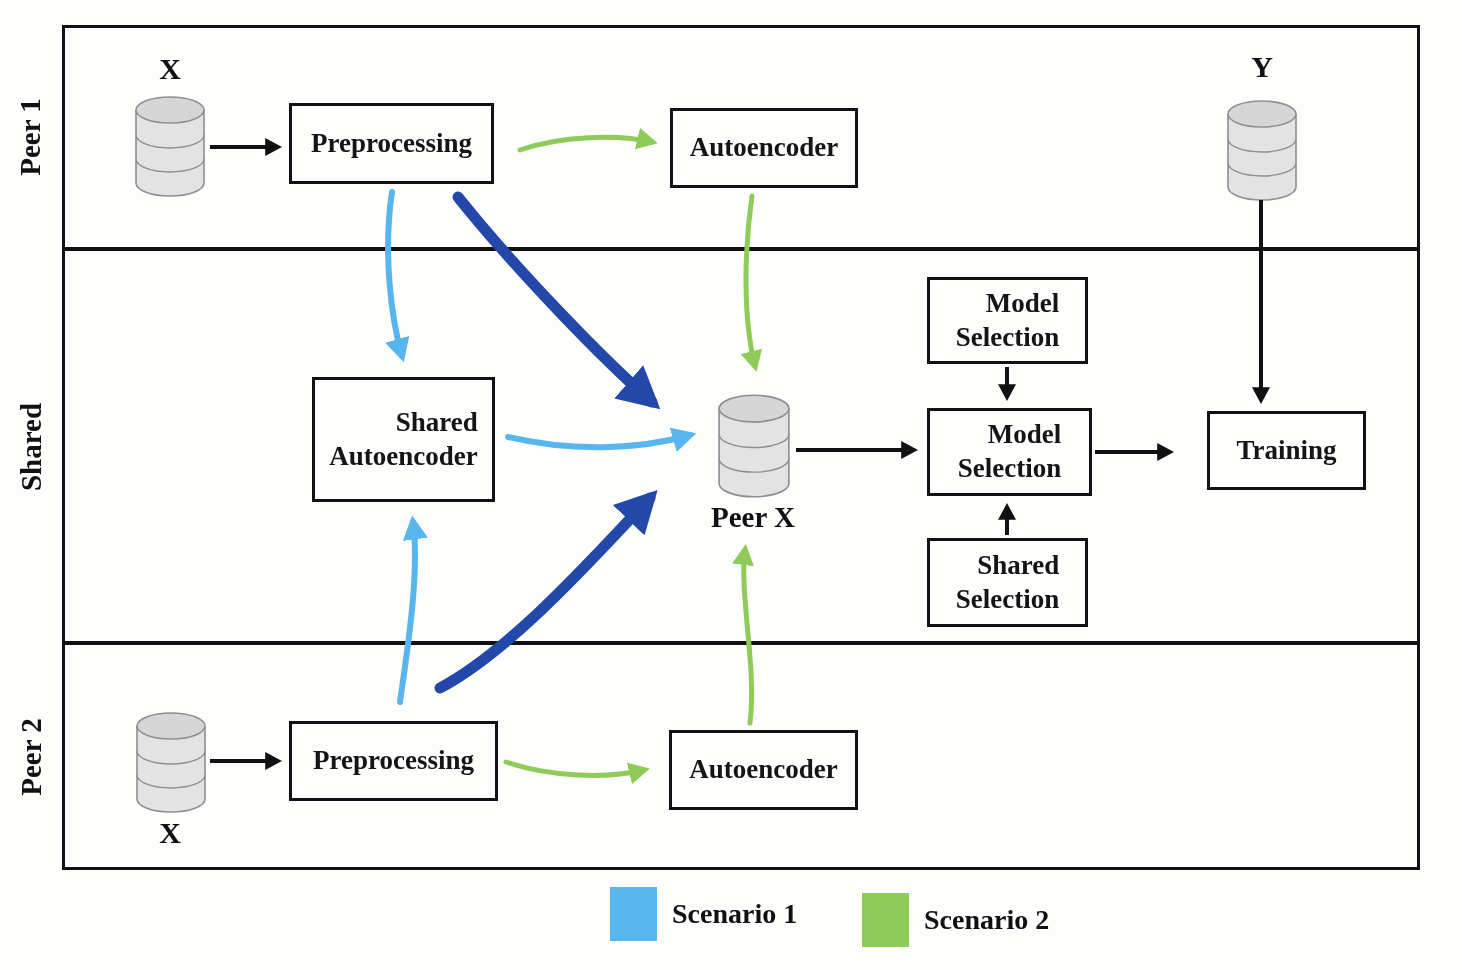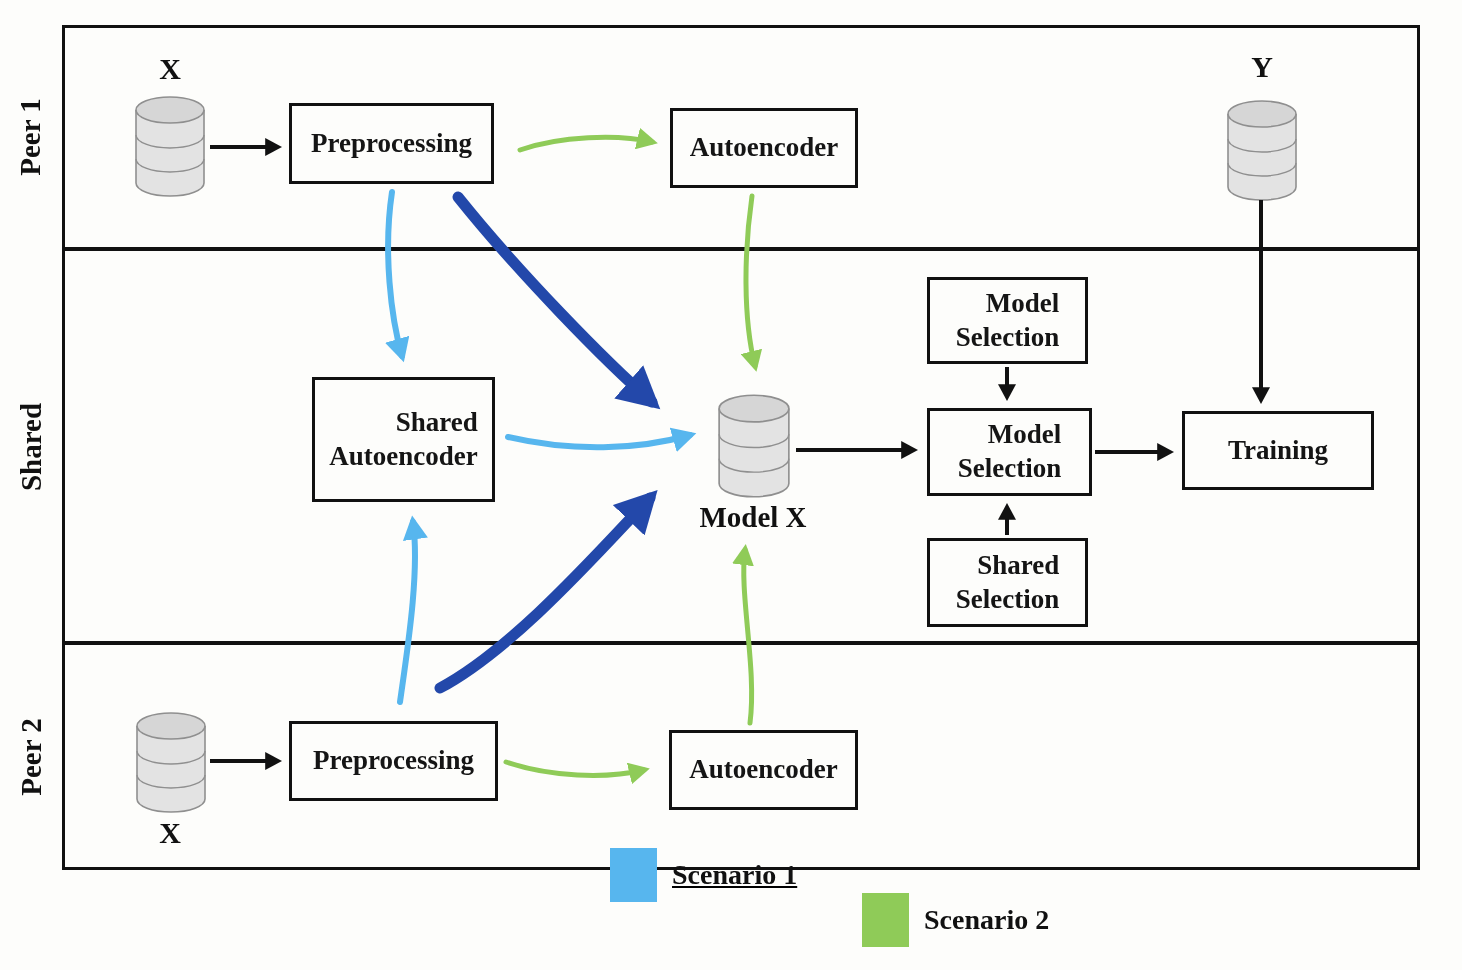--- a/index.html
+++ b/index.html
@@ -59,21 +59,21 @@
   <div class="db-label" style="left:1232px;top:50px;width:60px;">Y</div>
 
   <div class="db" style="left:714px;top:393px;">
     <svg width="80" height="106" viewBox="0 0 78 103">
       <path d="M5,15 V88 a34,13 0 0 0 68,0 V15" stroke-width="1.6" fill="#e3e3e3" stroke="#8f8f8f"></path>
       <path d="M5,40 a34,13 0 0 0 68,0" fill="none" stroke-width="1.4" stroke="#8f8f8f"></path>
       <path d="M5,64 a34,13 0 0 0 68,0" fill="none" stroke-width="1.4" stroke="#8f8f8f"></path>
       <ellipse cx="39" cy="15" rx="34" ry="13" stroke-width="1.6" fill="#d6d6d6" stroke="#8f8f8f"></ellipse>
     </svg>
   </div>
-  <div class="db-label" style="left:673px;top:501px;width:160px;font-size:29px;">Model X</div>
+  <div class="db-label" style="left:673px;top:501px;width:160px;font-size:29px;">Peer X</div>
 
   <div class="db" style="left:132px;top:711px;">
     <svg width="78" height="103" viewBox="0 0 78 103">
       <path d="M5,15 V88 a34,13 0 0 0 68,0 V15" stroke-width="1.6" fill="#e3e3e3" stroke="#8f8f8f"></path>
       <path d="M5,40 a34,13 0 0 0 68,0" fill="none" stroke-width="1.4" stroke="#8f8f8f"></path>
       <path d="M5,64 a34,13 0 0 0 68,0" fill="none" stroke-width="1.4" stroke="#8f8f8f"></path>
       <ellipse cx="39" cy="15" rx="34" ry="13" stroke-width="1.6" fill="#d6d6d6" stroke="#8f8f8f"></ellipse>
     </svg>
   </div>
   <div class="db-label" style="left:140px;top:816px;width:60px;">X</div>
@@ -81,21 +81,21 @@
   <div class="node" style="left:289px;top:103px;width:205px;height:81px;">Preprocessing</div>
   <div class="node" style="left:670px;top:108px;width:188px;height:80px;">Autoencoder</div>
   <div class="node" style="left:312px;top:377px;width:183px;height:125px;">Shared
 Autoencoder</div>
   <div class="node" style="left:927px;top:277px;width:161px;height:87px;">Model
 Selection</div>
   <div class="node" style="left:927px;top:408px;width:165px;height:88px;">Model
 Selection</div>
   <div class="node" style="left:927px;top:538px;width:161px;height:89px;">Shared
 Selection</div>
-  <div class="node" style="left:1182px;top:411px;width:192px;height:79px;">Training</div>
+  <div class="node" style="left:1207px;top:411px;width:159px;height:79px;">Training</div>
   <div class="node" style="left:289px;top:721px;width:209px;height:80px;">Preprocessing</div>
   <div class="node" style="left:669px;top:730px;width:189px;height:80px;">Autoencoder</div>
 
   <svg class="arrow-layer" viewBox="0 0 1462 970">
     <defs>
       <marker id="mk-black" markerUnits="strokeWidth" markerWidth="4.5" markerHeight="4.5" viewBox="0 0 4.5 4.5" refX="3.2" refY="2.25" orient="auto">
         <path d="M0,0 L4.2,2.25 L0,4.5 Z" fill="#111111"></path>
       </marker>
       <marker id="mk-s0" markerUnits="strokeWidth" markerWidth="4" markerHeight="4" viewBox="0 0 4 4" refX="2.8" refY="2" orient="auto">
         <path d="M0,0 L3.8,2 L0,4 Z" fill="#2348AA"></path>
@@ -130,21 +130,21 @@
       <path d="M508,437 C572,452 638,450 690,435" marker-end="url(#mk-s1)"></path>
       <path d="M400,702 C407,652 420,572 413,522" marker-end="url(#mk-s1)"></path>
     </g>
 
     <g fill="none" stroke-width="11" stroke-linecap="round" stroke="#2348AA">
       <path d="M458,197 C518,272 606,362 652,402" marker-end="url(#mk-s0)"></path>
       <path d="M440,688 C515,648 602,548 650,498" marker-end="url(#mk-s0)"></path>
     </g>
   </svg>
 
-  <div class="legend-item" style="left:610px;top:848px;text-decoration:underline;">
+  <div class="legend-item" style="left:610px;top:887px;">
     <div class="legend-swatch" style="background: rgb(87, 182, 238);"></div>
     <div class="legend-text">Scenario 1</div>
   </div>
   <div class="legend-item" style="left:862px;top:893px;">
     <div class="legend-swatch" style="background: rgb(143, 203, 88);"></div>
     <div class="legend-text">Scenario 2</div>
   </div>
 
 </div>
 

